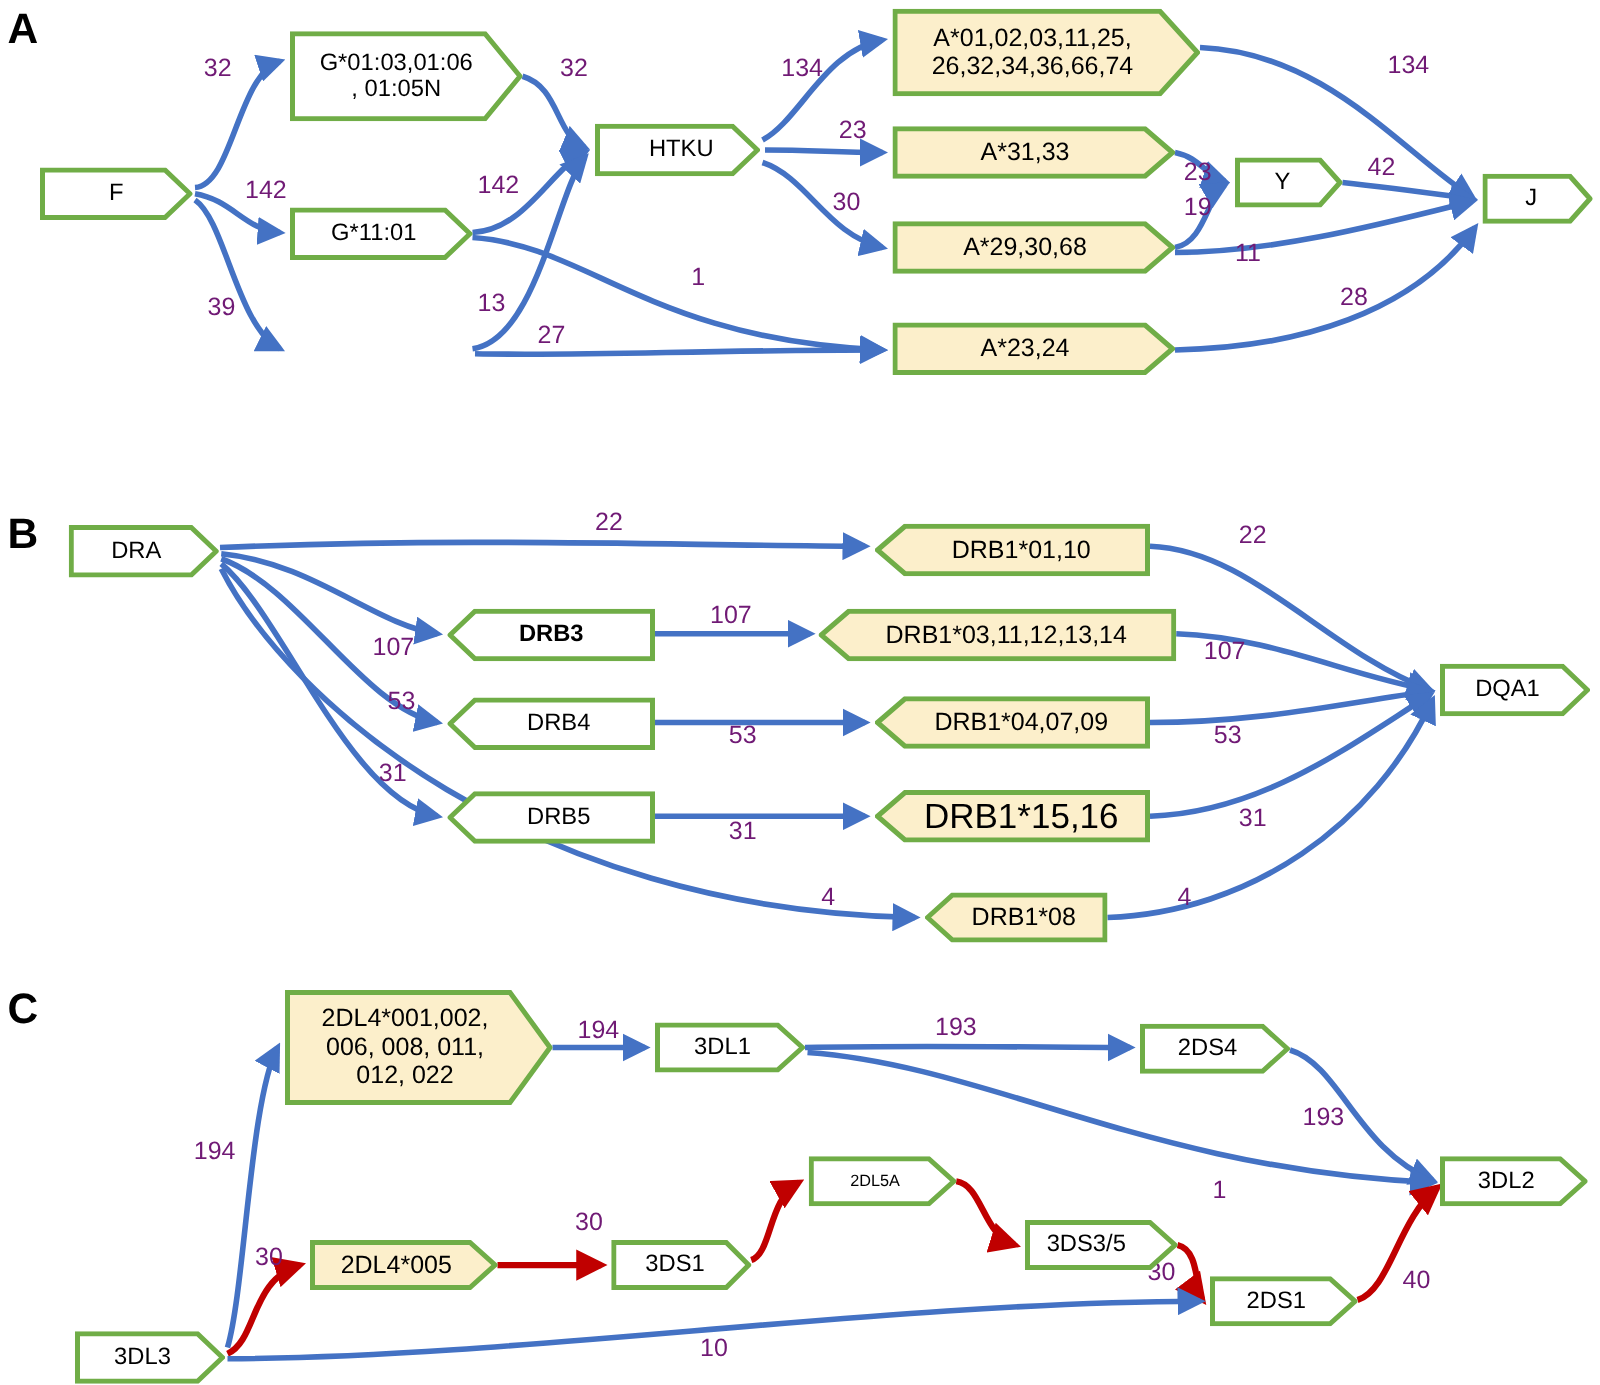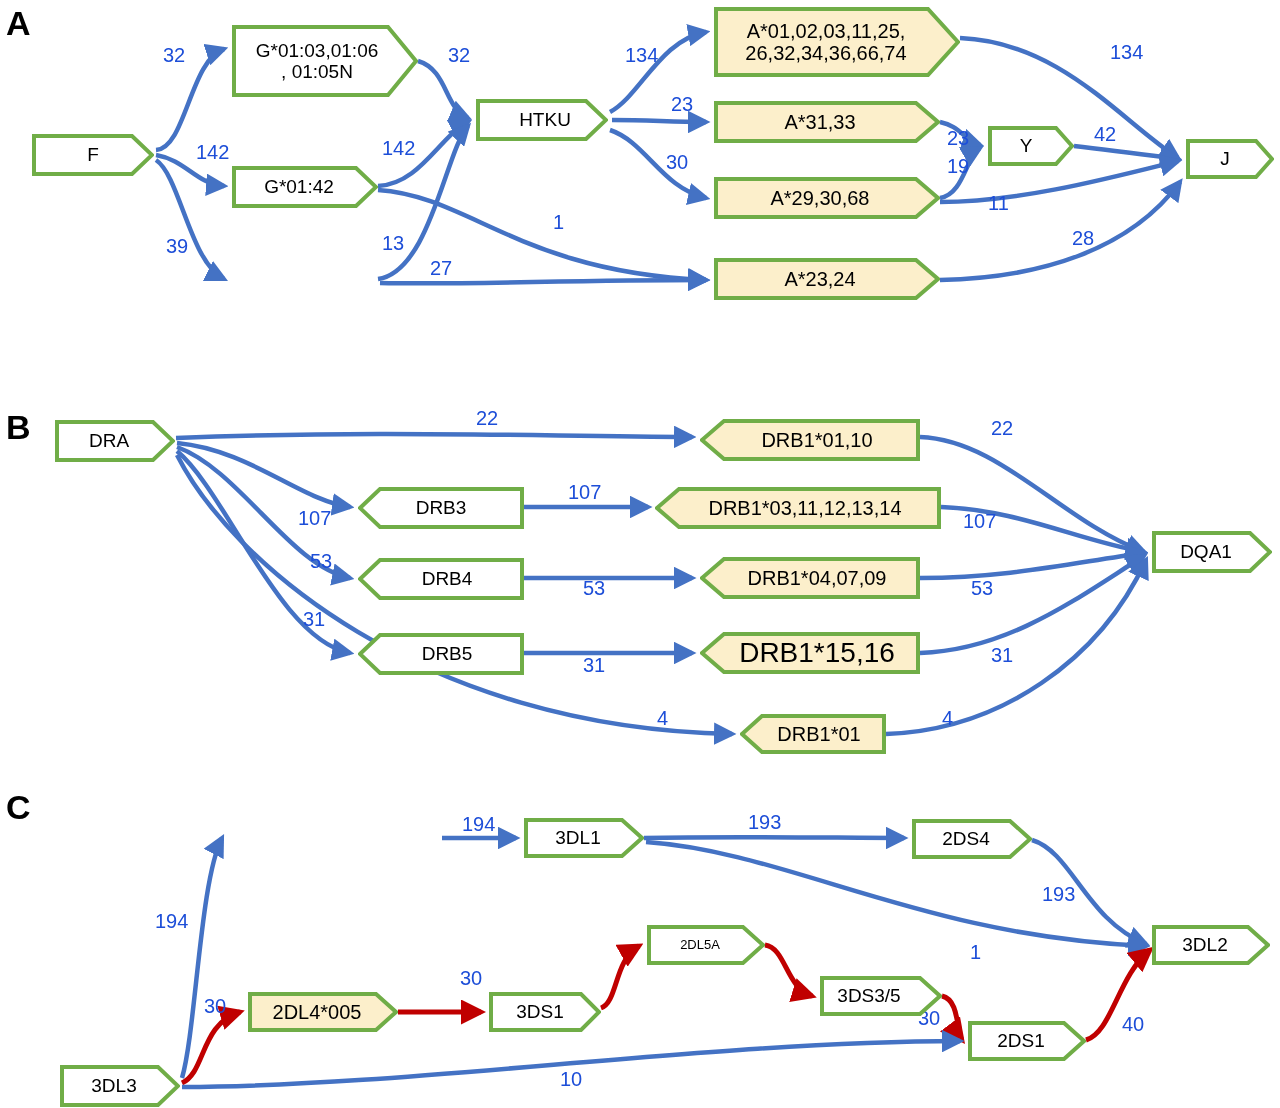--- a/index.html
+++ b/index.html
@@ -15,21 +15,21 @@
     position:absolute;display:flex;align-items:center;justify-content:center;
     text-align:center;color:#000;font-family:"Liberation Sans",sans-serif;
     box-sizing:border-box;
   }
   .node .lbl{
     position:relative;z-index:2;padding:0 4px;white-space:pre-line;
     line-height:1.12;
   }
   .node svg{position:absolute;left:0;top:0;width:100%;height:100%;z-index:1;}
   .edge-label{
-    position:absolute;color:#1d4ed8;font-family:"Liberation Sans",sans-serif;
+    position:absolute;color:#701a75;font-family:"Liberation Sans",sans-serif;
     font-size:20px;white-space:nowrap;line-height:1;
   }
 </style>
 </head>
 <body>
 
 <div id="page">
 
   <svg class="layer" viewBox="0 0 1280 1108">
     <defs>
@@ -109,21 +109,21 @@
         <polygon points="2,2 156,2 184,36 156,70 2,70" fill="#FFFFFF" stroke="#70AD47" stroke-width="4"></polygon>
       </svg>
     <span class="lbl" style="margin-right:16px;">G*01:03,01:06
 , 01:05N</span>
   </div>
 
   <div class="node" style="left:232px;top:166px;width:146px;height:42px;font-size:19px;">
     <svg viewBox="0 0 146 42" preserveAspectRatio="none">
         <polygon points="2,2 124,2 144,21 124,40 2,40" fill="#FFFFFF" stroke="#70AD47" stroke-width="4"></polygon>
       </svg>
-    <span class="lbl" style="margin-right:12px;">G*01:42</span>
+    <span class="lbl" style="margin-right:12px;">G*11:01</span>
   </div>
 
 
   <div class="node" style="left:476px;top:99px;width:132px;height:42px;font-size:19px;padding-left:16px;">
     <svg viewBox="0 0 132 42" preserveAspectRatio="none">
         <polygon points="2,2 110,2 130,21 110,40 2,40" fill="#FFFFFF" stroke="#70AD47" stroke-width="4"></polygon>
       </svg>
     <span class="lbl" style="margin-right:10px;">HTKU</span>
   </div>
 
@@ -174,21 +174,21 @@
     <svg viewBox="0 0 120 42" preserveAspectRatio="none">
         <polygon points="2,2 98,2 118,21 98,40 2,40" fill="#FFFFFF" stroke="#70AD47" stroke-width="4"></polygon>
       </svg>
     <span class="lbl" style="margin-right:12px;">DRA</span>
   </div>
 
   <div class="node" style="left:358px;top:487px;width:166px;height:42px;font-size:19px;">
     <svg viewBox="0 0 166 42" preserveAspectRatio="none">
         <polygon points="2,21 22,2 164,2 164,40 22,40" fill="#FFFFFF" stroke="#70AD47" stroke-width="4"></polygon>
       </svg>
-    <span class="lbl" style="margin-left:0;">DRB3</span>
+    <span class="lbl" style="margin-left:0;font-weight:bold;">DRB3</span>
   </div>
 
   <div class="node" style="left:358px;top:558px;width:166px;height:42px;font-size:19px;">
     <svg viewBox="0 0 166 42" preserveAspectRatio="none">
         <polygon points="2,21 22,2 164,2 164,40 22,40" fill="#FFFFFF" stroke="#70AD47" stroke-width="4"></polygon>
       </svg>
     <span class="lbl" style="margin-left:12px;">DRB4</span>
   </div>
 
   <div class="node" style="left:358px;top:633px;width:166px;height:42px;font-size:19px;">
@@ -223,37 +223,45 @@
     <svg viewBox="0 0 220 42" preserveAspectRatio="none">
         <polygon points="2,21 24,2 218,2 218,40 24,40" fill="#FCEFCB" stroke="#70AD47" stroke-width="4"></polygon>
       </svg>
     <span class="lbl" style="margin-left:14px;">DRB1*15,16</span>
   </div>
 
   <div class="node" style="left:740px;top:714px;width:146px;height:40px;font-size:20px;">
     <svg viewBox="0 0 146 40" preserveAspectRatio="none">
         <polygon points="2,20 22,2 144,2 144,38 22,38" fill="#FCEFCB" stroke="#70AD47" stroke-width="4"></polygon>
       </svg>
-    <span class="lbl" style="margin-left:12px;">DRB1*01</span>
+    <span class="lbl" style="margin-left:12px;">DRB1*08</span>
   </div>
 
   <div class="node" style="left:1152px;top:531px;width:120px;height:42px;font-size:19px;">
     <svg viewBox="0 0 120 42" preserveAspectRatio="none">
         <polygon points="2,2 98,2 118,21 98,40 2,40" fill="#FFFFFF" stroke="#70AD47" stroke-width="4"></polygon>
       </svg>
     <span class="lbl" style="margin-right:12px;">DQA1</span>
   </div>
 
   <div class="node" style="left:60px;top:1065px;width:120px;height:42px;font-size:19px;">
     <svg viewBox="0 0 120 42" preserveAspectRatio="none">
         <polygon points="2,2 98,2 118,21 98,40 2,40" fill="#FFFFFF" stroke="#70AD47" stroke-width="4"></polygon>
       </svg>
     <span class="lbl" style="margin-right:12px;">3DL3</span>
   </div>
 
+  <div class="node" style="left:228px;top:792px;width:214px;height:92px;font-size:20px;">
+    <svg viewBox="0 0 214 92" preserveAspectRatio="none">
+        <polygon points="2,2 180,2 212,46 180,90 2,90" fill="#FCEFCB" stroke="#70AD47" stroke-width="4"></polygon>
+      </svg>
+    <span class="lbl" style="margin-right:22px;">2DL4*001,002,
+006, 008, 011,
+012, 022</span>
+  </div>
 
   <div class="node" style="left:248px;top:992px;width:150px;height:40px;font-size:20px;">
     <svg viewBox="0 0 150 40" preserveAspectRatio="none">
         <polygon points="2,2 128,2 148,20 128,38 2,38" fill="#FCEFCB" stroke="#70AD47" stroke-width="4"></polygon>
       </svg>
     <span class="lbl" style="margin-right:12px;">2DL4*005</span>
   </div>
 
   <div class="node" style="left:524px;top:818px;width:120px;height:40px;font-size:19px;">
     <svg viewBox="0 0 120 40" preserveAspectRatio="none">

